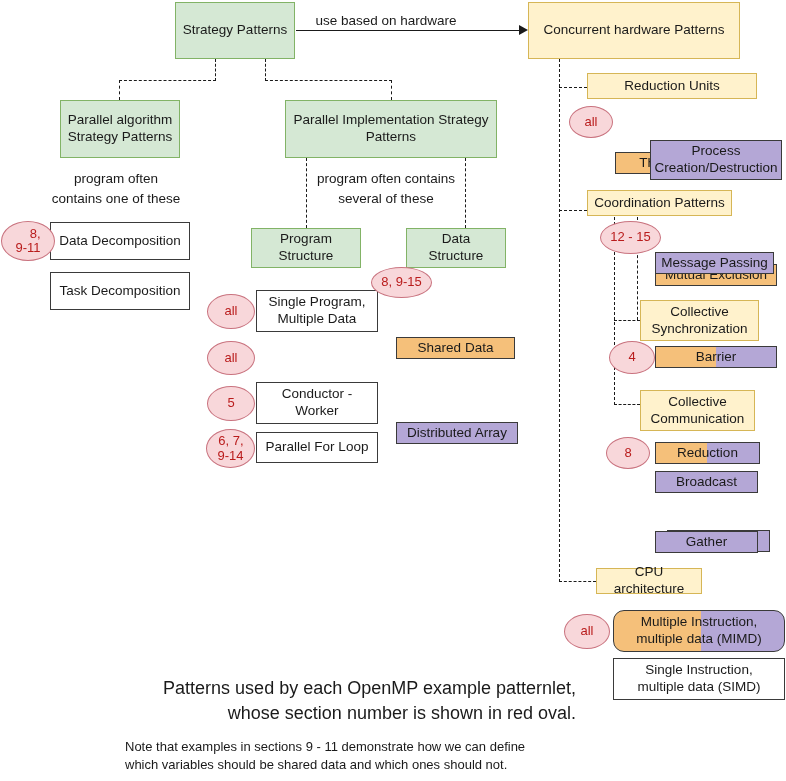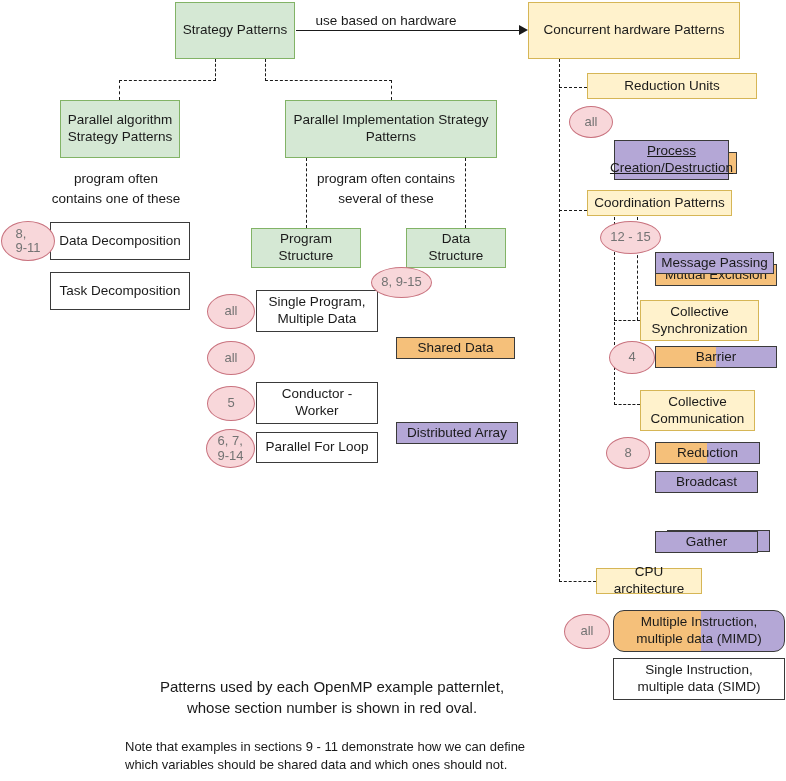--- a/index.html
+++ b/index.html
@@ -37,27 +37,27 @@
   .purple { background: #b4a7d6; border: 1px solid #3a3a3a; }
   .white  { background: #ffffff; border: 1px solid #3a3a3a; }
   .split  { border: 1px solid #3a3a3a; }
 
   
   .oval {
     position: absolute;
     display: flex;
     align-items: center;
     justify-content: center;
-    text-align: left;
+    text-align: right;
     background: #f8d7da;
     border: 1px solid #c9737f;
     border-radius: 50%;
     font-size: 13px;
     line-height: 1.1;
-    color: #737373;
+    color: #b91c1c;
     white-space: pre-line;
     z-index: 9;
   }
 
   
   .label {
     position: absolute;
     text-align: center;
     font-size: 13.5px;
     line-height: 1.45;
@@ -201,21 +201,21 @@
 
   <div class="node yellow" style="left:587px; top:73px; width:170px; height:26px;">
     <span>Reduction Units</span>
   </div>
 
   <div class="node orange" style="left:615px; top:111px; width:122px; height:22px;">
     <span>Thread Pool</span>
   </div>
   <div class="oval" style="left:569px; top:106px; width:44px; height:32px;">all</div>
 
-  <div class="node purple" style="left:614px; top:140px; width:115px; height:40px;text-decoration:underline;">
+  <div class="node purple" style="left:650px; top:140px; width:132px; height:40px;">
     <span>Process
 Creation/Destruction</span>
   </div>
 
   <div class="node yellow" style="left:587px; top:190px; width:145px; height:26px;">
     <span>Coordination Patterns</span>
   </div>
 
   <div class="node orange" style="left:655px; top:223px; width:122px; height:22px;">
     <span>Mutual Exclusion</span>
@@ -267,19 +267,19 @@
     <span>Multiple Instruction,
 multiple data (MIMD)</span>
   </div>
   <div class="oval" style="left:564px; top:614px; width:46px; height:35px;">all</div>
 
   <div class="node white" style="left:613px; top:658px; width:172px; height:42px;">
     <span>Single Instruction,
 multiple data (SIMD)</span>
   </div>
 
-  <div class="label" style="left:82px; top:676px; width:500px; font-size:15px; line-height:1.4;">Patterns used by each OpenMP example patternlet,
+  <div class="label" style="left:76px; top:676px; width:500px; font-size:18px; line-height:1.4;text-align:right;">Patterns used by each OpenMP example patternlet,
 whose section number is shown in red oval.</div>
 
   <div class="label left" style="left:125px; top:738px; width:560px; font-size:13px; line-height:1.35;">Note that examples in sections 9 - 11 demonstrate how we can define
 which variables should be shared data and which ones should not.</div>
 
 </div>
 
 </body></html>

